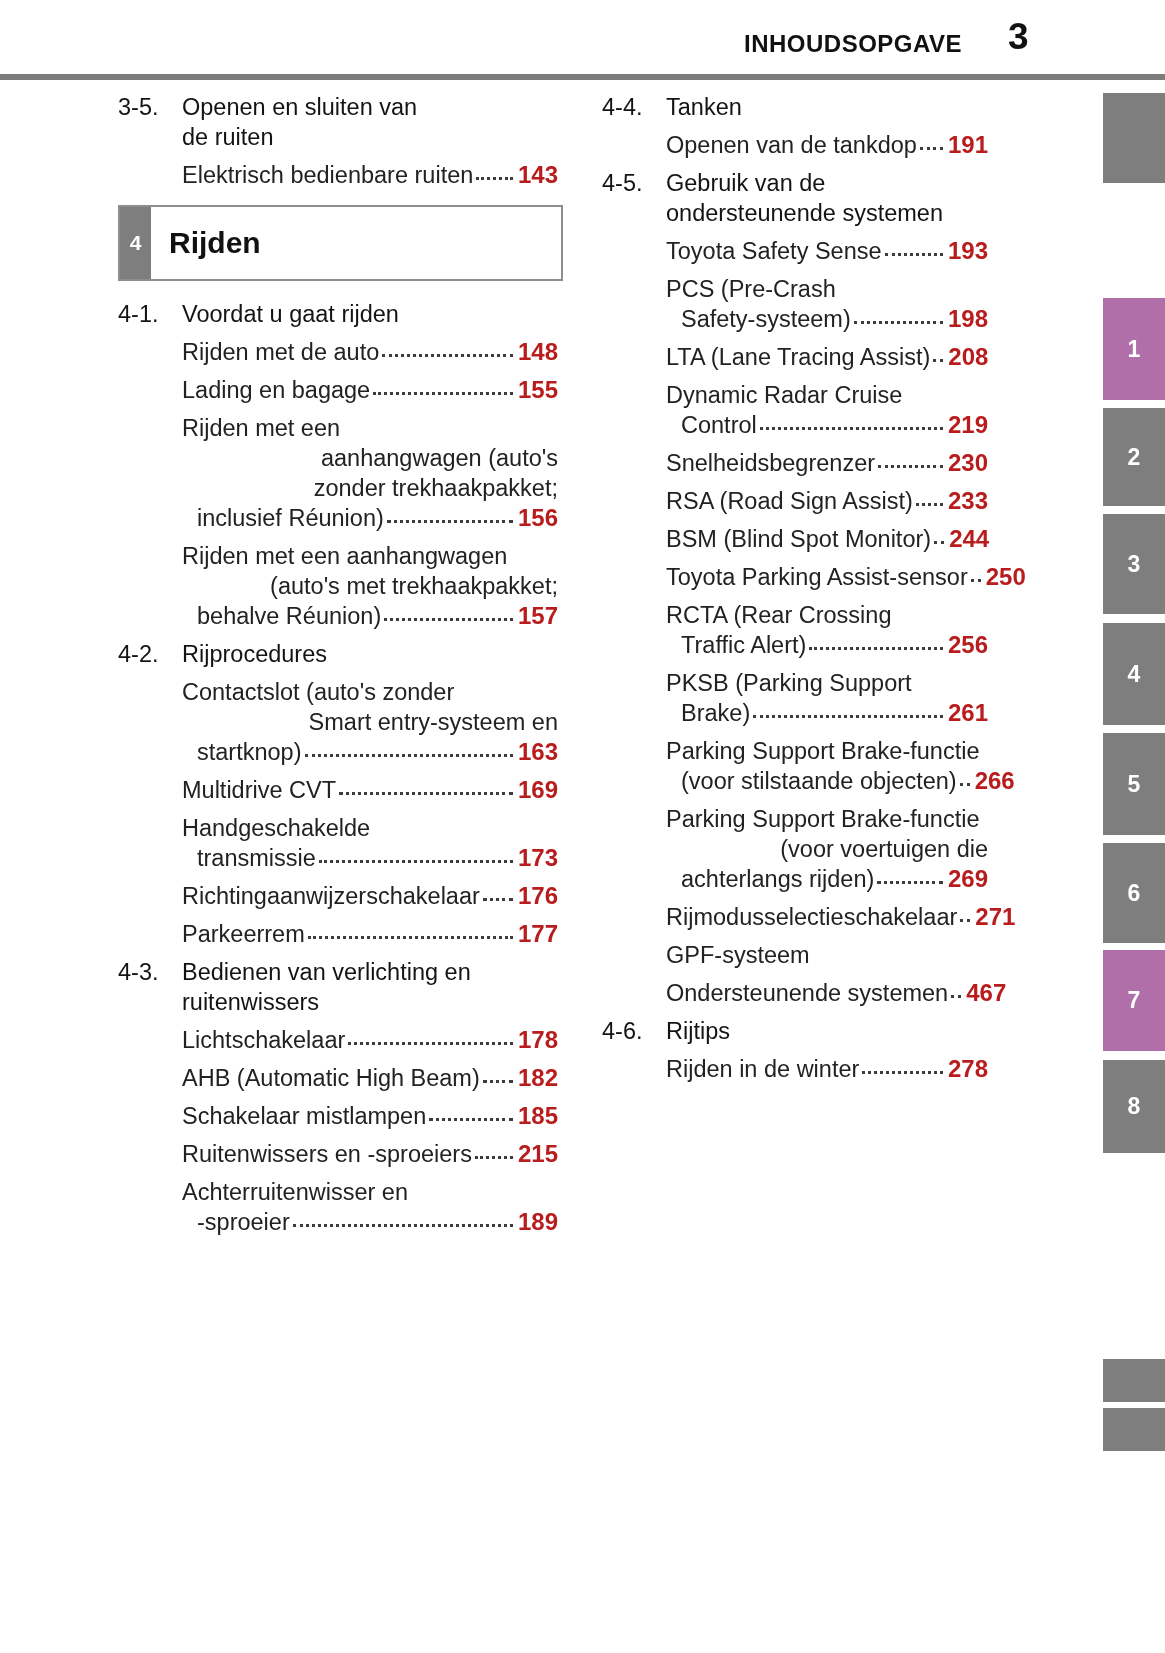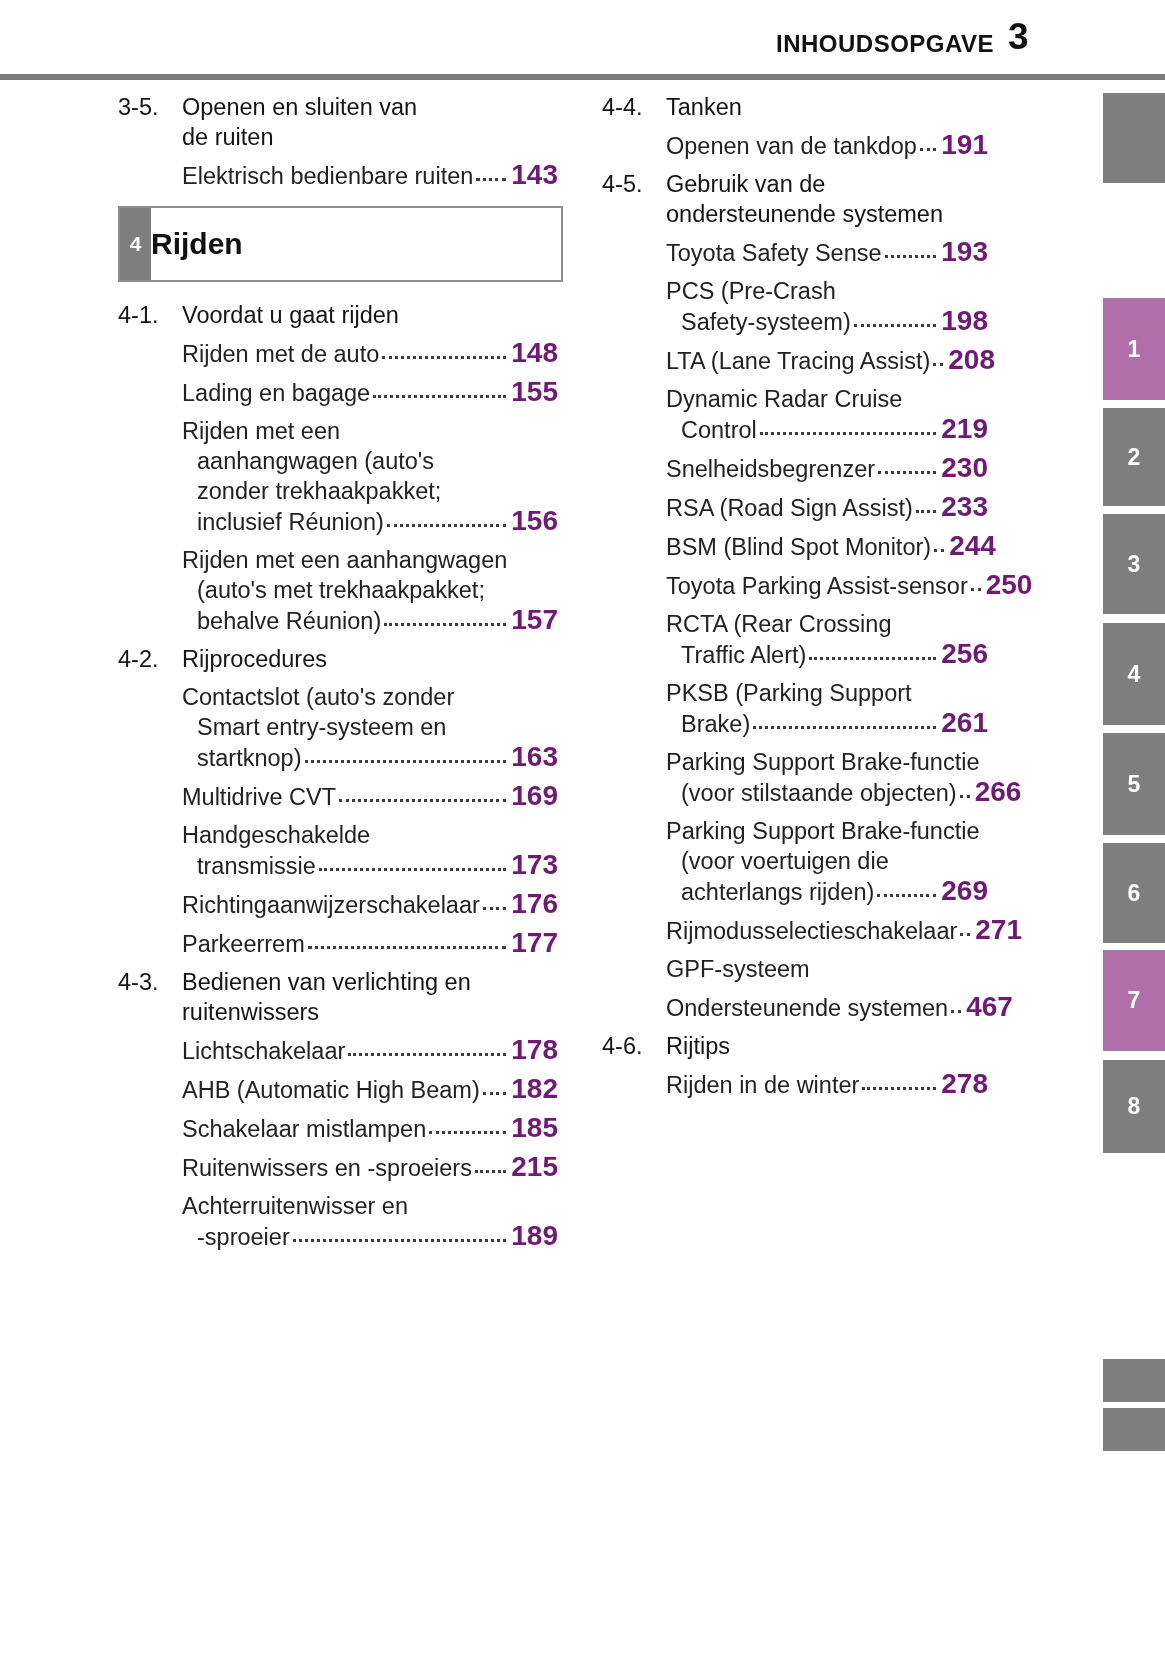--- a/index.html
+++ b/index.html
@@ -2,42 +2,42 @@
 <html><head>
 <meta charset="utf-8">
 <style>
   html,body{margin:0;padding:0;}
   body{
     width:1165px;height:1653px;position:relative;background:#ffffff;
     font-family:"Liberation Sans","DejaVu Sans",sans-serif;
     color:#1d1d1d;overflow:hidden;
   }
   
-  .hdr-title{position:absolute;left:744px;top:30px;font-size:24px;font-weight:bold;letter-spacing:.5px;color:#111;margin-left:32px;}
+  .hdr-title{position:absolute;left:744px;top:30px;font-size:24px;font-weight:bold;letter-spacing:.5px;color:#111;}
   .hdr-page{position:absolute;left:1008px;top:16px;font-size:37px;font-weight:bold;color:#111;}
   .rule{position:absolute;left:0;top:74px;width:1165px;height:6px;background:#7c7c7c;}
   
   .col{position:absolute;top:88px;}
   #col-left{left:118px;width:440px;}
   #col-right{left:602px;width:386px;}
   .sec{display:flex;margin:4px 0 8px;font-weight:normal;color:#141414;}
   .sec .num{width:64px;flex:none;font-size:23.5px;line-height:30px;}
   .stitle{flex:1;}
   .sline{font-size:23.5px;line-height:30px;}
   .entry{margin:0 0 8px 64px;}
   .line{font-size:23.5px;line-height:30px;color:#222;}
-  .cont{padding-left:15px;}
+  .cont{padding-left:15px;text-align:right;}
   .last{display:flex;align-items:baseline;}
   .txt{white-space:pre;}
   .leader{flex:1;min-width:10px;border-bottom:3px dotted #3d3d3d;margin:0 5px 0 3px;position:relative;top:-3px;}
-  .pg{font-weight:bold;color:#701a75;font-size:28px;flex:none;}
+  .pg{font-weight:bold;color:#b91c1c;font-size:24px;flex:none;}
   
   .chbox{width:445px;height:76px;border:2px solid #8e8e8e;box-sizing:border-box;display:flex;align-items:stretch;margin:15px 0 18px 0;background:#fff;}
   .chtab{width:31px;flex:none;background:#7e7e7e;color:#fff;display:flex;align-items:center;justify-content:center;font-weight:bold;font-size:21px;}
-  .chtitle{display:flex;align-items:center;font-size:30px;font-weight:bold;color:#111;}
+  .chtitle{display:flex;align-items:center;padding-left:18px;font-size:30px;font-weight:bold;color:#111;}
   
   .tab{position:absolute;left:1103px;width:62px;background:#7e7e7e;display:flex;align-items:center;justify-content:center;color:#fff;font-weight:bold;font-size:23px;}
   .tab.purple{background:#b06fa8;}
 </style>
 </head>
 <body>
 
 <div class="hdr-title">INHOUDSOPGAVE</div>
 <div class="hdr-page">3</div>
 <div class="rule"></div>

